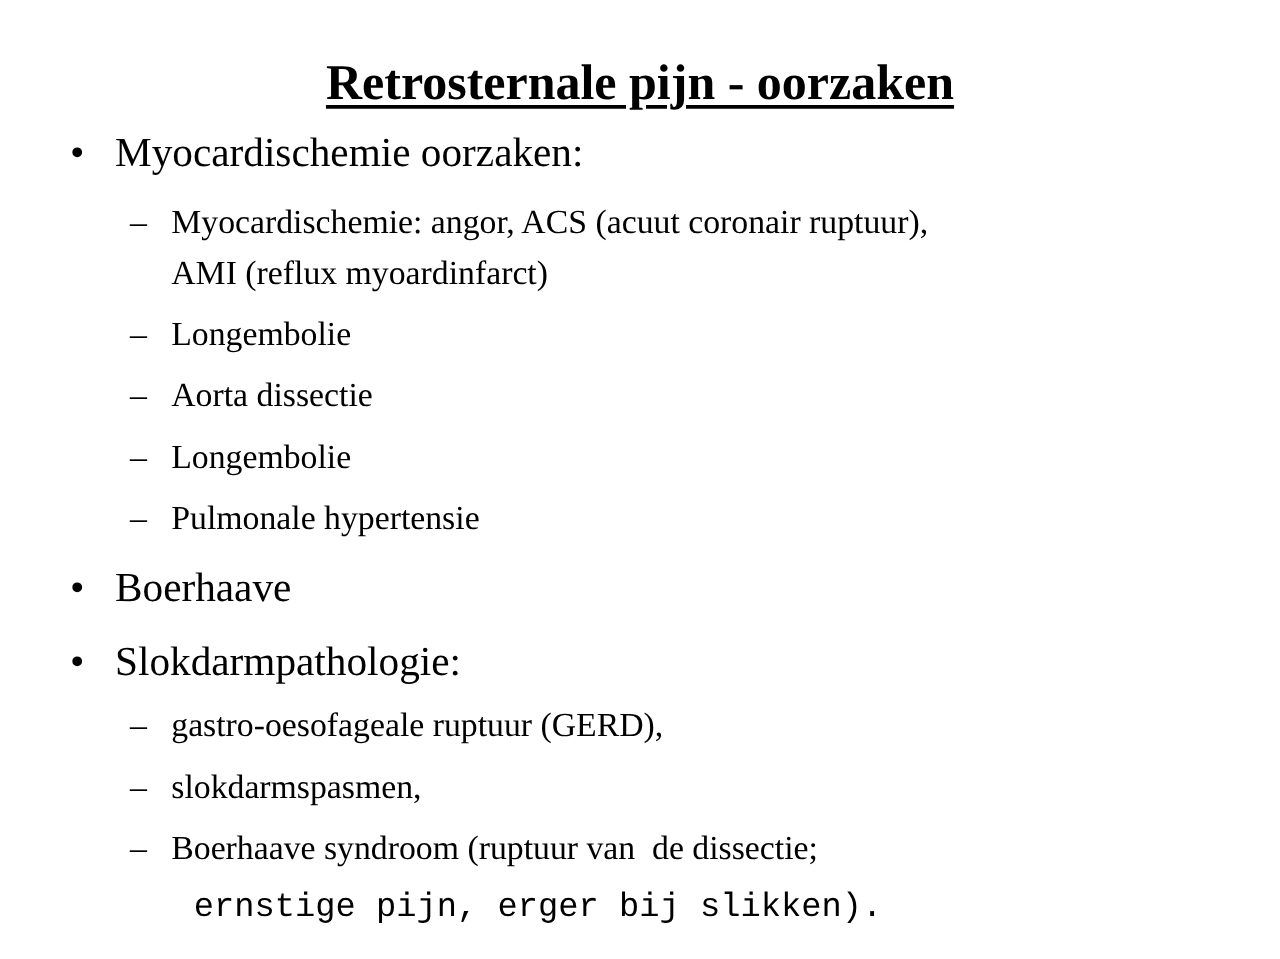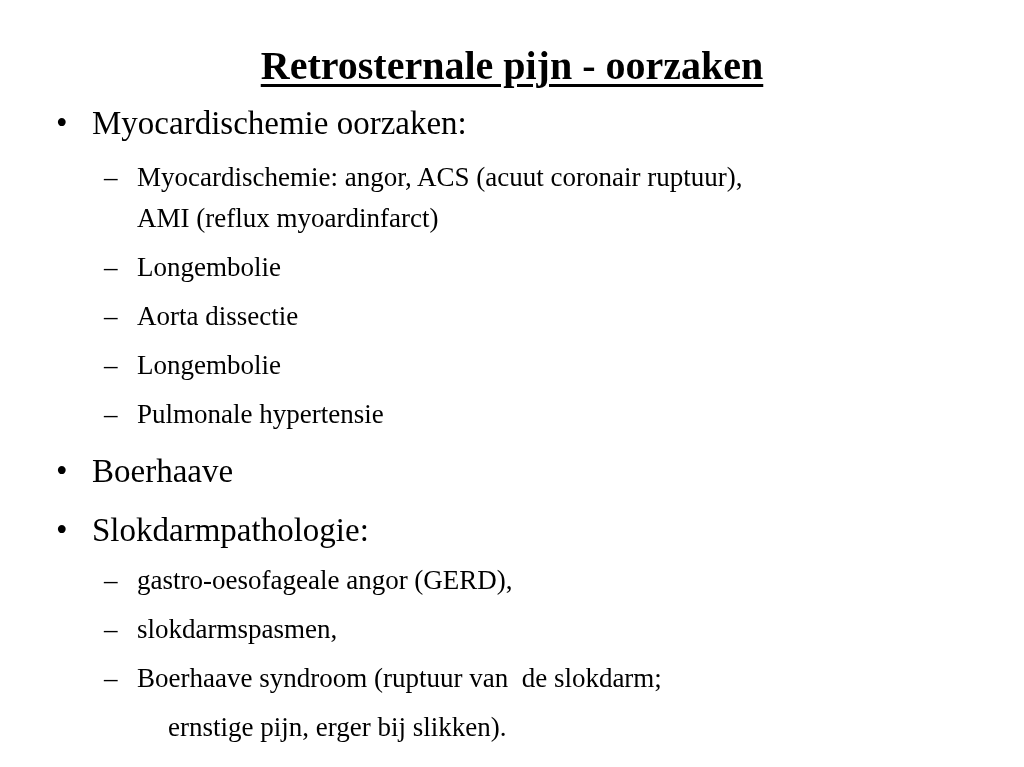--- a/index.html
+++ b/index.html
@@ -61,25 +61,25 @@
   <span class="abs t1">Boerhaave</span>
 </div>
 
 <div class="abs l1" style="top:510px;width:1024px;">
   <span class="bullet">•</span>
   <span class="abs t1">Slokdarmpathologie:</span>
 </div>
 
 <div class="abs l2" style="top:563px;width:1024px;">
   <span class="dash">–</span>
-  <span class="abs t2">gastro-oesofageale angor (GERD),</span>
+  <span class="abs t2">gastro-oesofageale ruptuur (GERD),</span>
 </div>
 <div class="abs l2" style="top:612px;width:1024px;">
   <span class="dash">–</span>
   <span class="abs t2">slokdarmspasmen,</span>
 </div>
 <div class="abs l2" style="top:661px;width:1024px;">
   <span class="dash">–</span>
-  <span class="abs t2" style="white-space:pre;">Boerhaave syndroom (ruptuur van  de slokdarm;</span>
+  <span class="abs t2" style="white-space:pre;">Boerhaave syndroom (ruptuur van  de dissectie;</span>
 </div>
 <div class="abs l2" style="top:710px;width:1024px;">
-  <span class="abs" style="left:168px;">ernstige pijn, erger bij slikken).</span>
+  <span class="abs" style="left:155px;font-family:Liberation Mono, monospace;">ernstige pijn, erger bij slikken).</span>
 </div>
 
 </body></html>

